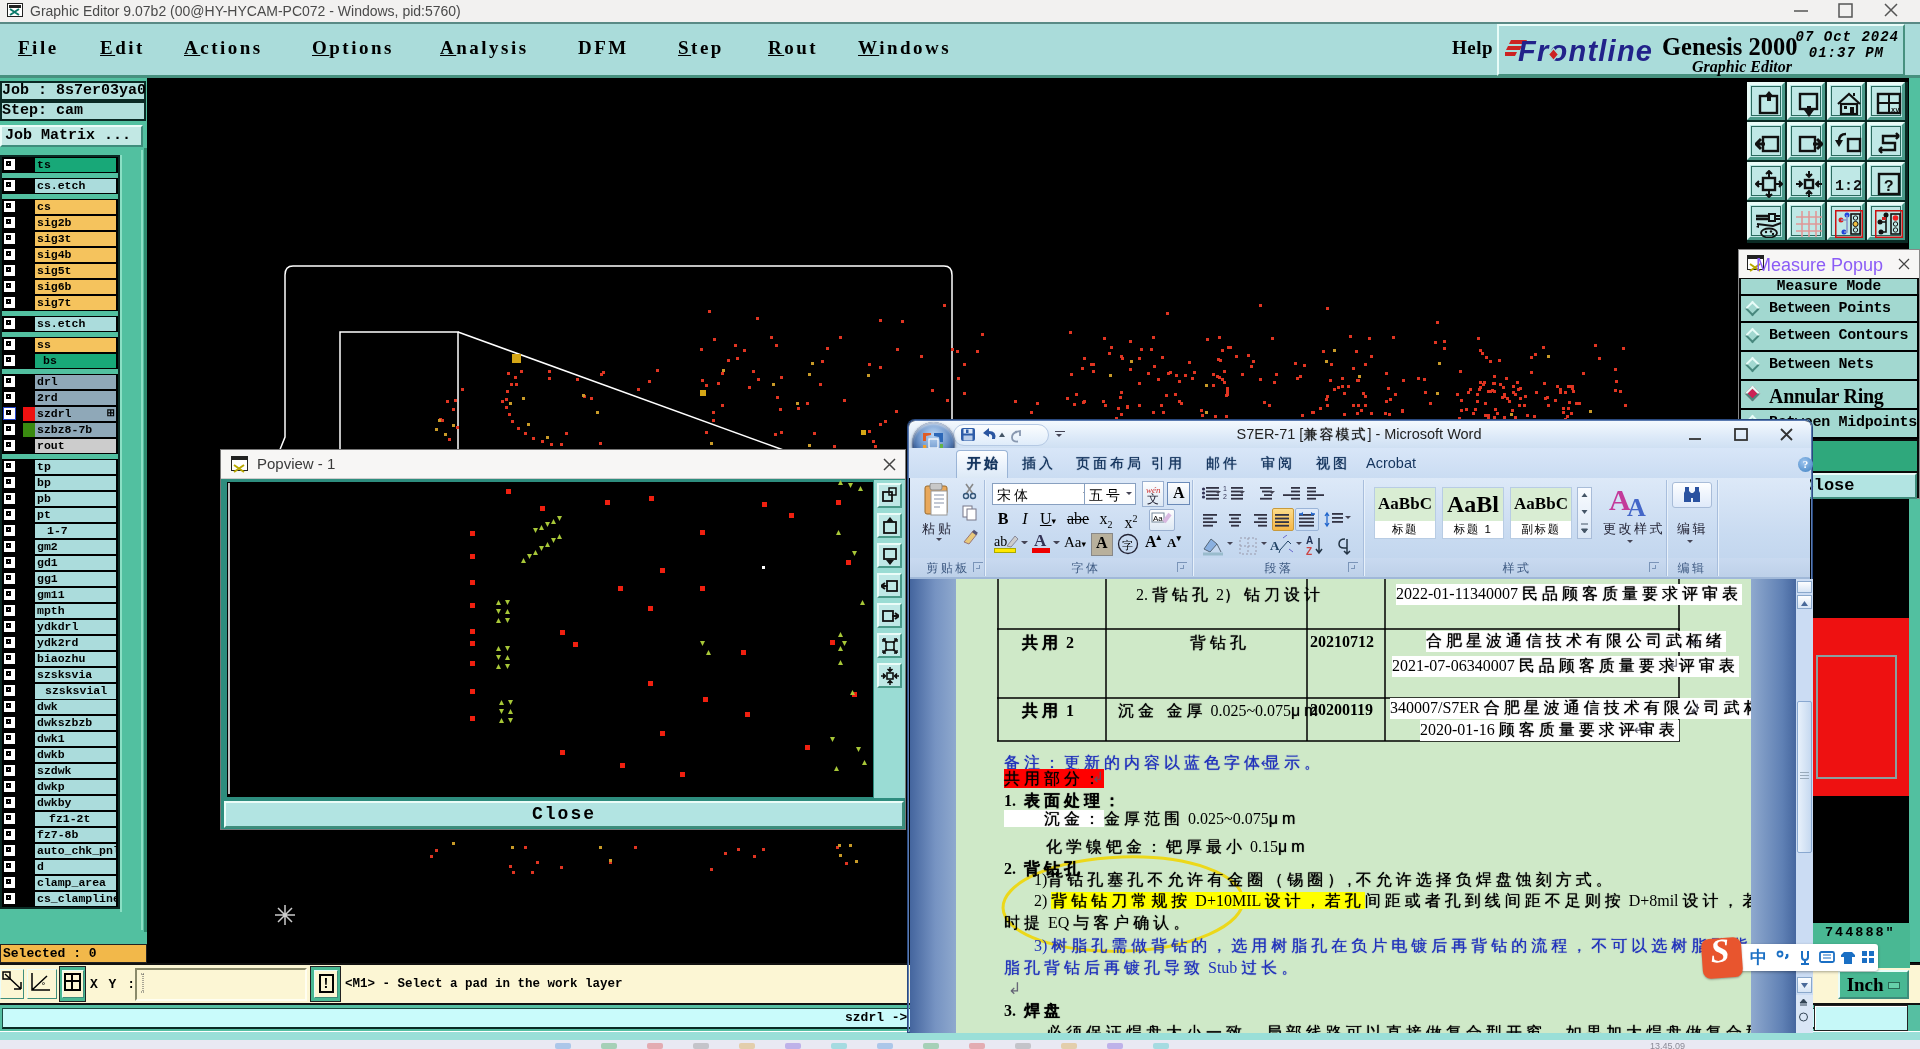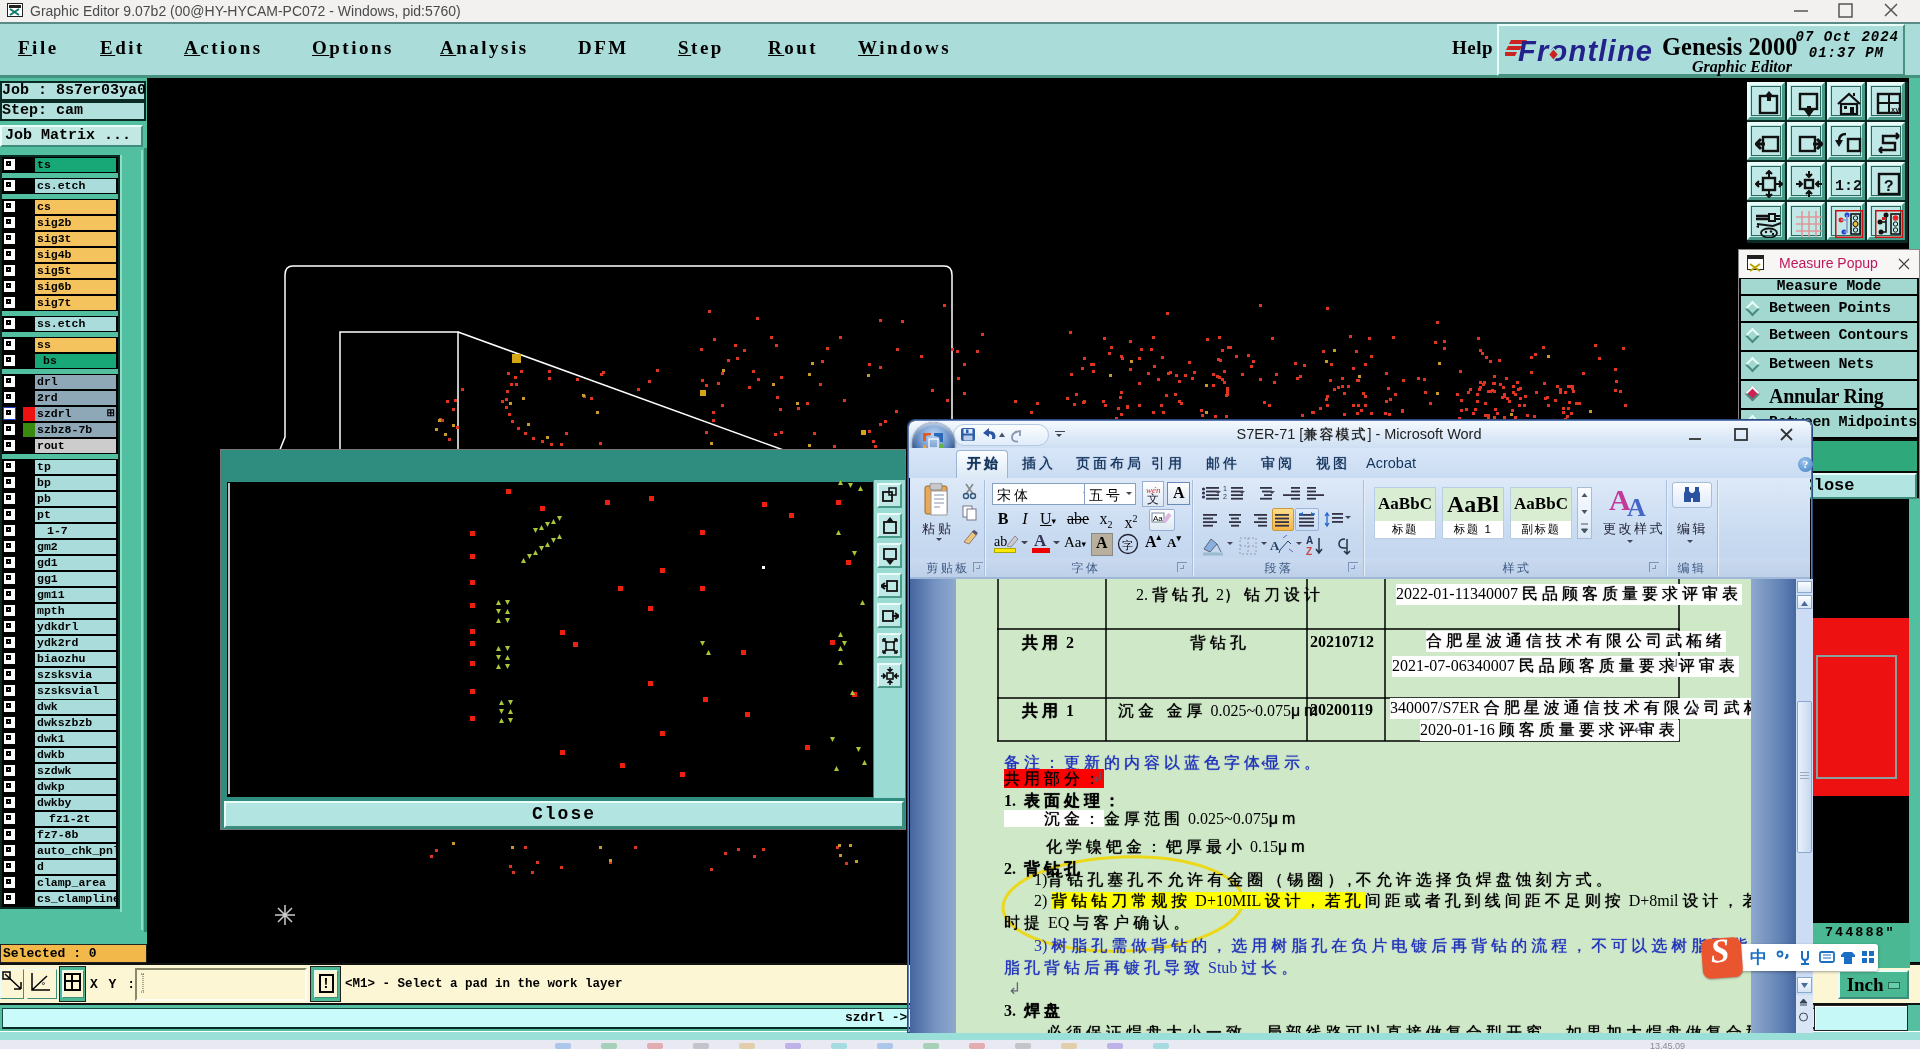--- a/index.html
+++ b/index.html
@@ -669,21 +669,21 @@
     <div style="position:relative;height:16px;background:#000">
       <div style="position:absolute;left:1px;top:1px;width:13px;height:13px;background:#fff;border:1px solid #000">
         <div style="position:absolute;left:2px;top:2px;width:5px;height:5px;border:2px solid #000"></div>
       </div>
       <div style="position:absolute;left:33px;top:1px;width:81px;height:14px;background:#abdcdc;font-family:'Liberation Mono';font-weight:bold;font-size:11.5px;line-height:13px;color:#000;padding-left:2px;white-space:nowrap;overflow:hidden">szsksvia</div>
     </div>
     <div style="position:relative;height:16px;background:#000">
       <div style="position:absolute;left:1px;top:1px;width:13px;height:13px;background:#fff;border:1px solid #000">
         <div style="position:absolute;left:2px;top:2px;width:5px;height:5px;border:2px solid #000"></div>
       </div>
-      <div style="position:absolute;left:33px;top:1px;width:81px;height:20px;background:#abdcdc;font-family:'Liberation Mono';font-weight:bold;font-size:11.5px;line-height:13px;color:#000;padding-left:2px;white-space:nowrap;overflow:hidden">szsksvial</div>
+      <div style="position:absolute;left:33px;top:1px;width:81px;height:20px;background:#abdcdc;font-family:'Liberation Mono';font-weight:bold;font-size:11.5px;line-height:13px;color:#000;padding-left:10px;white-space:nowrap;overflow:hidden">szsksvial</div>
     </div>
     <div style="position:relative;height:16px;background:#000">
       <div style="position:absolute;left:1px;top:1px;width:13px;height:13px;background:#fff;border:1px solid #000">
         <div style="position:absolute;left:2px;top:2px;width:5px;height:5px;border:2px solid #000"></div>
       </div>
       <div style="position:absolute;left:33px;top:1px;width:81px;height:14px;background:#abdcdc;font-family:'Liberation Mono';font-weight:bold;font-size:11.5px;line-height:13px;color:#000;padding-left:2px;white-space:nowrap;overflow:hidden">dwk</div>
     </div>
     <div style="position:relative;height:16px;background:#000">
       <div style="position:absolute;left:1px;top:1px;width:13px;height:13px;background:#fff;border:1px solid #000">
         <div style="position:absolute;left:2px;top:2px;width:5px;height:5px;border:2px solid #000"></div>
@@ -950,20 +950,29 @@
           <rect x="16" y="4" width="9" height="20" fill="none" stroke="#111" stroke-width="1.6"></rect>
           <circle cx="20.5" cy="8" r="2.8" fill="#ee2222"></circle>
           <circle cx="20.5" cy="14" r="2.2" fill="none" stroke="#111"></circle>
           <circle cx="20.5" cy="20" r="2.2" fill="none" stroke="#111"></circle>
         </svg>
       </div>
     </div>
   </div>
 
 <div class="abs" style="left:220px;top:449px;width:686px;height:381px;background:#2e8d7e;border:1px solid #777">
+ <div class="abs" style="left:0;top:0;width:684px;height:29px;background:#f7f6f5;border-bottom:1px solid #ccc">
+   <div class="abs" style="left:10px;top:6px;width:17px;height:15px;background:#fff;border:1px solid #222"><div style="width:15px;height:3px;background:#222"></div><svg width="15" height="10">
+          <path d="M2 8 L12 1 M2 1 L12 8" stroke="#b8a800" stroke-width="2"></path>
+        </svg></div>
+   <div class="abs sans" style="left:36px;top:5px;font-size:15px;color:#3a3a3a">Popview - 1</div>
+   <svg class="abs" style="left:661px;top:7px" width="16" height="16">
+        <path d="M2 2 L13 13 M13 2 L2 13" stroke="#444" stroke-width="1.5"></path>
+      </svg>
+ </div>
  <div class="abs" style="left:6px;top:32px;width:646px;height:315px;background:#000"></div>
  <div class="abs" style="left:653px;top:30px;width:31px;height:318px;background:#9adcd4" id="popbtns">
       <div style="position:absolute;left:3px;top:3px;width:25px;height:25px;background:#bfe8e6;border-top:2px solid #eafcf8;border-left:2px solid #eafcf8;border-right:2px solid #4a9a8a;border-bottom:2px solid #4a9a8a">
         <svg width="18" height="18" viewBox="0 0 18 18" style="position:absolute;left:2px;top:2px">
           <rect x="2" y="5" width="9" height="9" fill="none" stroke="#111" stroke-width="1.8"></rect>
           <rect x="8" y="1" width="7" height="7" fill="none" stroke="#111" stroke-width="1.5"></rect>
         </svg>
       </div>
       <div style="position:absolute;left:3px;top:33px;width:25px;height:25px;background:#bfe8e6;border-top:2px solid #eafcf8;border-left:2px solid #eafcf8;border-right:2px solid #4a9a8a;border-bottom:2px solid #4a9a8a">
         <svg width="18" height="18" viewBox="0 0 18 18" style="position:absolute;left:2px;top:2px">
@@ -1092,21 +1101,21 @@
 <polygon points="838,665 843,665 840.5,660" fill="#a8c838"></polygon>
 <rect x="762" y="566" width="3" height="3" fill="#ffffff"></rect>
     </g>
 </svg>
 
 <div class="abs" style="left:1738px;top:249px;width:182px;height:250px;background:#0a0a0a;border:1px solid #888">
  <div class="abs" style="left:0;top:0;width:180px;height:28px;background:#f7f6f5">
    <div class="abs" style="left:8px;top:5px;width:17px;height:15px;background:#fff;border:1px solid #222"><div style="width:15px;height:3px;background:#222"></div><svg width="15" height="10">
           <path d="M2 8 L12 1 M2 1 L12 8" stroke="#b8a800" stroke-width="2"></path>
         </svg></div>
-   <div class="abs sans" style="left:40px;top:5px;font-size:14px;color:#be185d">Measure Popup</div>
+   <div class="abs sans" style="left:17px;top:5px;font-size:18px;color:#8b5cf6">Measure Popup</div>
    <svg class="abs" style="left:158px;top:7px" width="15" height="15">
         <path d="M2 2 L12 12 M12 2 L2 12" stroke="#444" stroke-width="1.2"></path>
       </svg>
  </div>
  <div class="abs mono" style="left:2px;top:29px;width:176px;height:15px;background:#a2d8d0;font-size:14.5px;text-align:center;line-height:15px">Measure Mode</div>
  <div class="abs" id="mrows" style="left:0;top:44px;width:180px">
       <div style="position:relative;height:29px;background:#a2d8d0;border:2px solid #000;border-top-width:2px">
         <div style="position:absolute;left:6px;top:7px;width:11px;height:11px;transform:rotate(45deg);background:#a2d8d0;border-top:2px solid #e8fcf8;border-left:2px solid #e8fcf8;border-right:2px solid #48887e;border-bottom:2px solid #48887e"></div>
         <div style="position:absolute;left:28px;top:4px;font-family:'Liberation Mono';font-weight:bold;font-size:15px;letter-spacing:-0.3px;white-space:nowrap">Between Points</div>
       </div>

